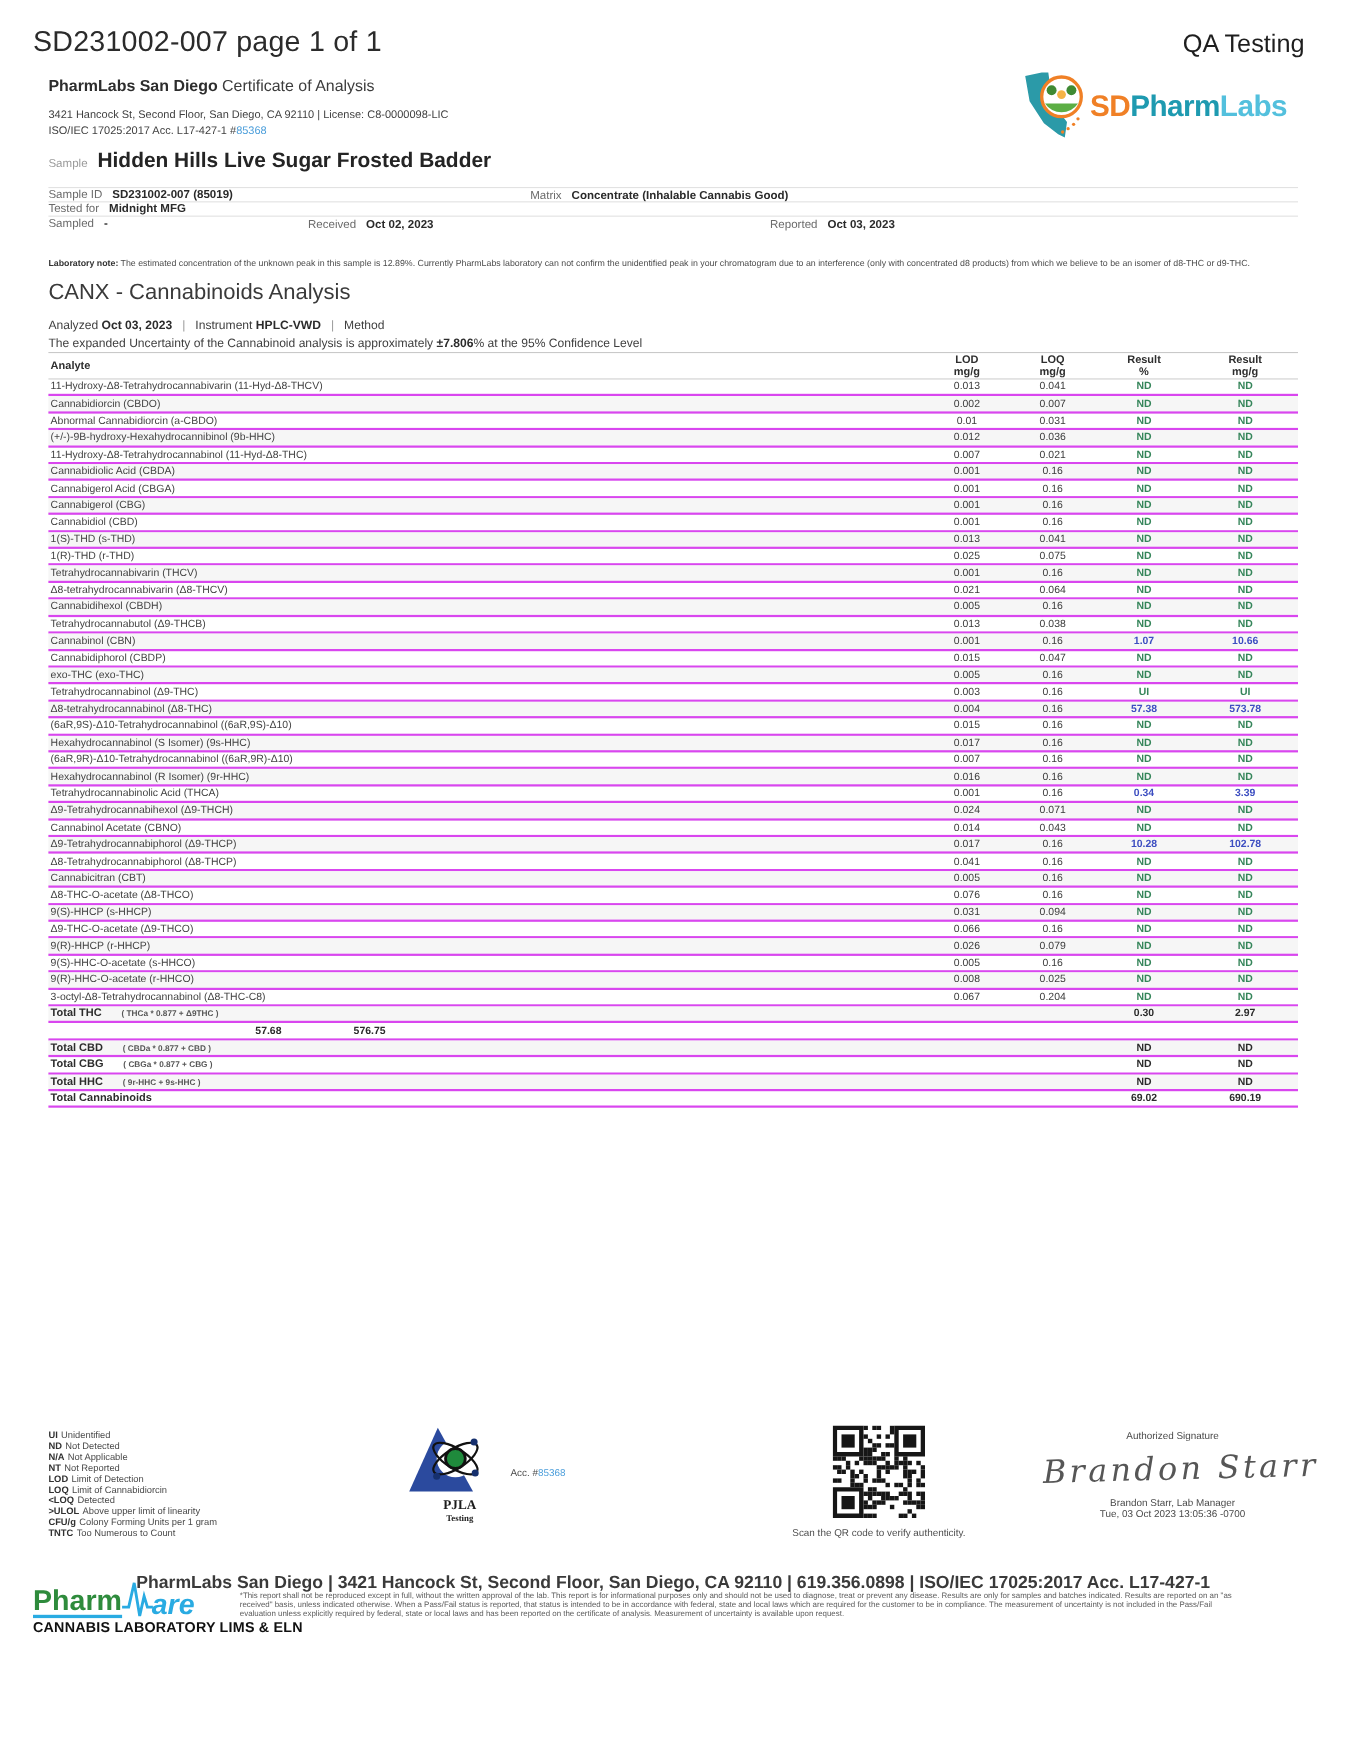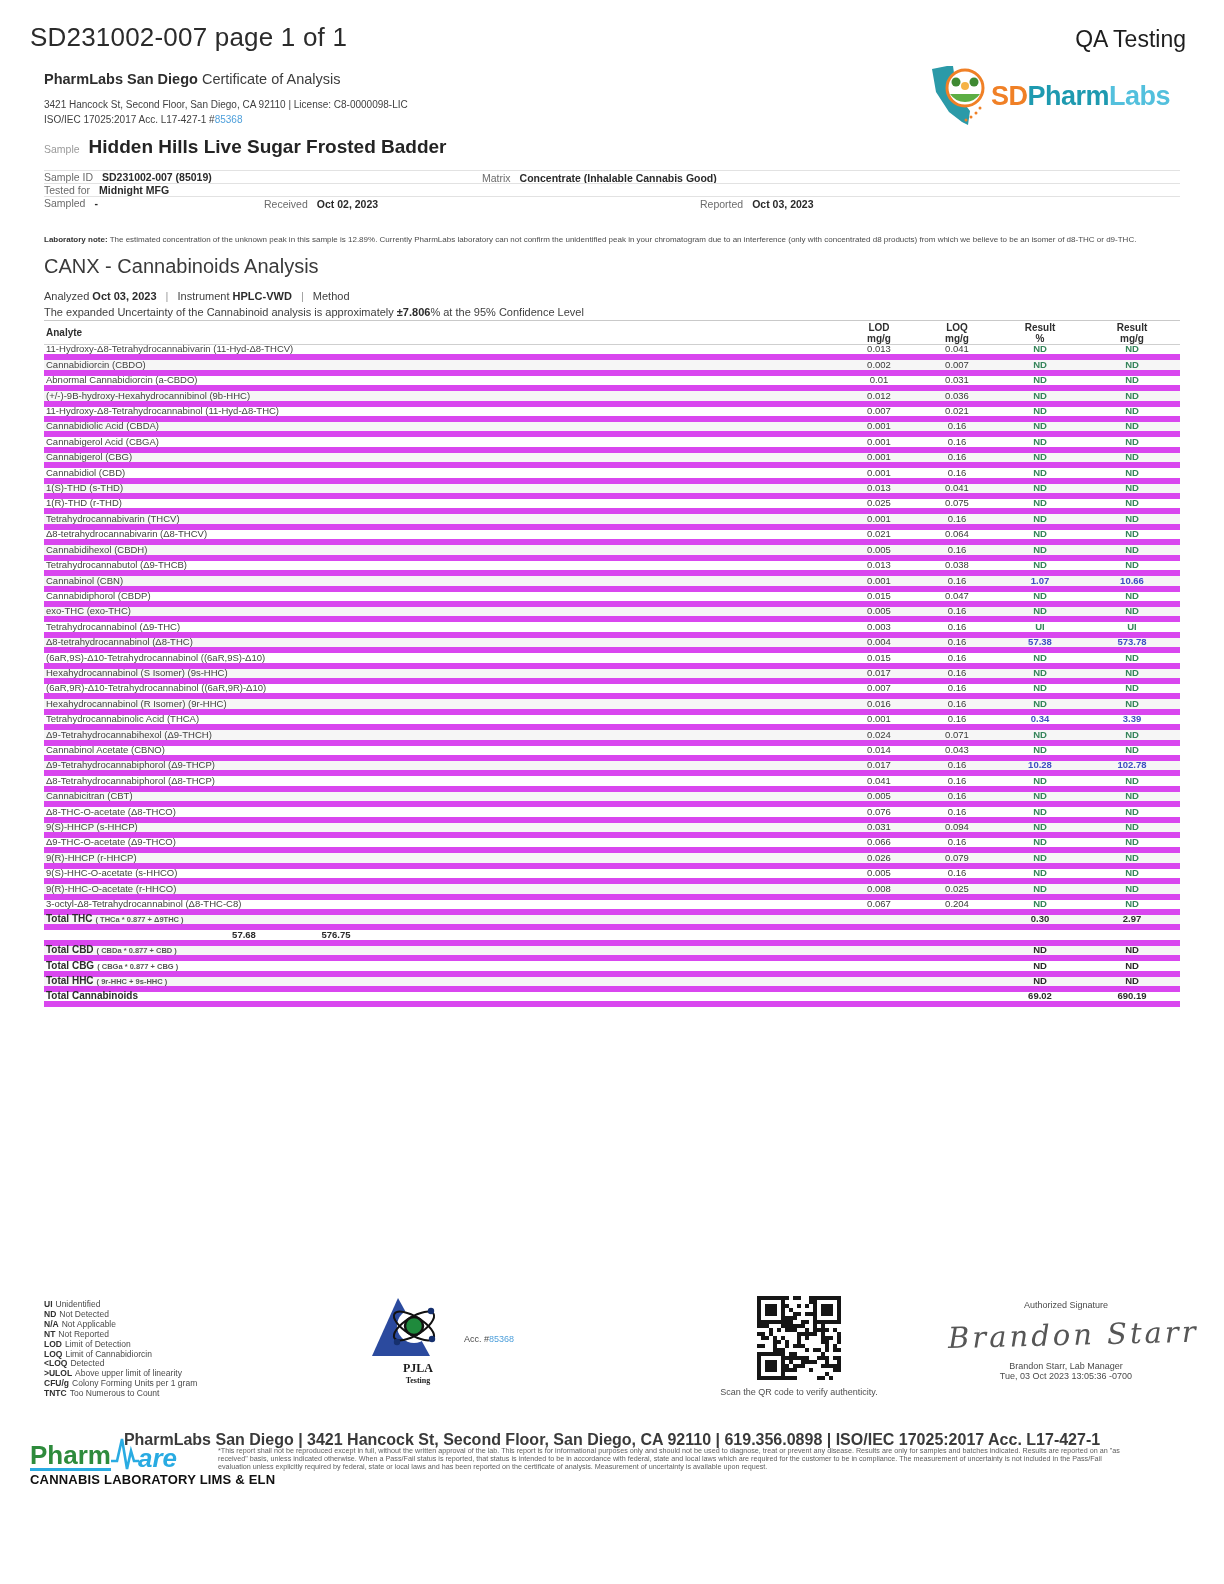--- a/index.html
+++ b/index.html
@@ -25,49 +25,49 @@
   
   .sample-line { position:absolute; left:44px; top:136px; display:flex; align-items:baseline; gap:9px; }
   .sample-label { font-size:10.5px; color:#9a9a9a; }
   .sample-name { font-size:19px; font-weight:700; color:#242424; }
 
   .meta { position:absolute; left:44px; top:170px; width:1136px; font-size:10.5px; }
   .m-row { position:relative; border-top:1px solid #e2e2e2; height:13px; padding-top:1px; line-height:10px; white-space:nowrap; }
   .m-label { color:#6b6b6b; margin-right:9px; }
   .m-value { font-weight:700; color:#2a2a2a; }
   .pair-matrix   { position:absolute; left:438px; top:2px; }
-  .pair-received { position:absolute; left:220px; top:2px; }
+  .pair-received { position:absolute; left:236px; top:2px; }
   .pair-reported { position:absolute; left:656px; top:2px; }
 
   .labnote { position:absolute; left:44px; top:235px; width:1146px; font-size:8px; line-height:9.6px; color:#4c4c4c; }
   .labnote b { color:#333; }
 
   
   .canx-title { position:absolute; left:44px; top:255px; font-size:20px; font-weight:500; color:#3a3a3a; }
   .an-meta { position:absolute; left:44px; top:289px; font-size:11px; color:#3f3f3f; line-height:15.5px; }
   .an-meta b { color:#2c2c2c; }
   .an-sep { color:#9a9a9a; margin:0 6px; }
 
   
   .canx-table { position:absolute; left:44px; top:320px; width:1136px; }
   .t-head { display:flex; align-items:center; height:25px; border-top:1px solid #c9c9c9; border-bottom:1px solid #cfcfcf; font-size:10px; font-weight:700; color:#2e2e2e; }
   .c-name { flex:1; padding-left:2px; text-align:left; min-width:0; }
   .c-num  { width:78px; text-align:center; flex:0 0 auto; }
   .c-pctcol { width:88px; }
   .c-mggcol { width:96px; }
   .th2 div { line-height:11px; }
-  .t-row { display:flex; align-items:flex-end; height:15.42px; border-bottom:6px solid #d946ef; font-size:9.5px; color:#424242; }
+  .t-row { display:flex; align-items:center; height:15.42px; border-bottom:2px solid #d946ef; font-size:9.5px; color:#424242; }
   .t-rows .t-row:nth-of-type(even) { background:#f6f6f6; }
   .t-row .c-num { color:#3a3a3a; }
   .t-row .c-res { font-weight:700; }
   .t-row.nd .c-res, .t-row.ui .c-res { color:#35855a; }
   .t-row.val .c-res { color:#3d4ec1; }
   .t-row.total .c-res { color:#2b2b2b; }
   .t-row.total .nm { font-weight:700; font-size:10px; color:#2c2c2c; }
-  .fm { font-size:7.5px; font-weight:700; color:#555; margin-left:3px; }
+  .fm { font-size:7.5px; font-weight:700; color:#555; margin-left:18px; }
 
   
   .legend { position:absolute; left:44px; top:1300px; font-size:8.5px; line-height:9.9px; color:#4a4a4a; }
   .lg-abbr { color:#313131; margin-right:3px; }
 
   .pjla { position:absolute; left:360px; top:1296px; width:116px; text-align:center; }
   .pjla svg { display:block; margin:0 auto; }
   .pjla-name { font-family:"Liberation Serif", serif; font-weight:700; font-size:12px; color:#1c1c1c; margin-top:1px; }
   .pjla-sub  { font-family:"Liberation Serif", serif; font-weight:700; font-size:8px; color:#1c1c1c; }
   .pjla-acc { position:absolute; left:104px; top:38px; font-size:9px; color:#4a4a4a; white-space:nowrap; text-align:left; }

